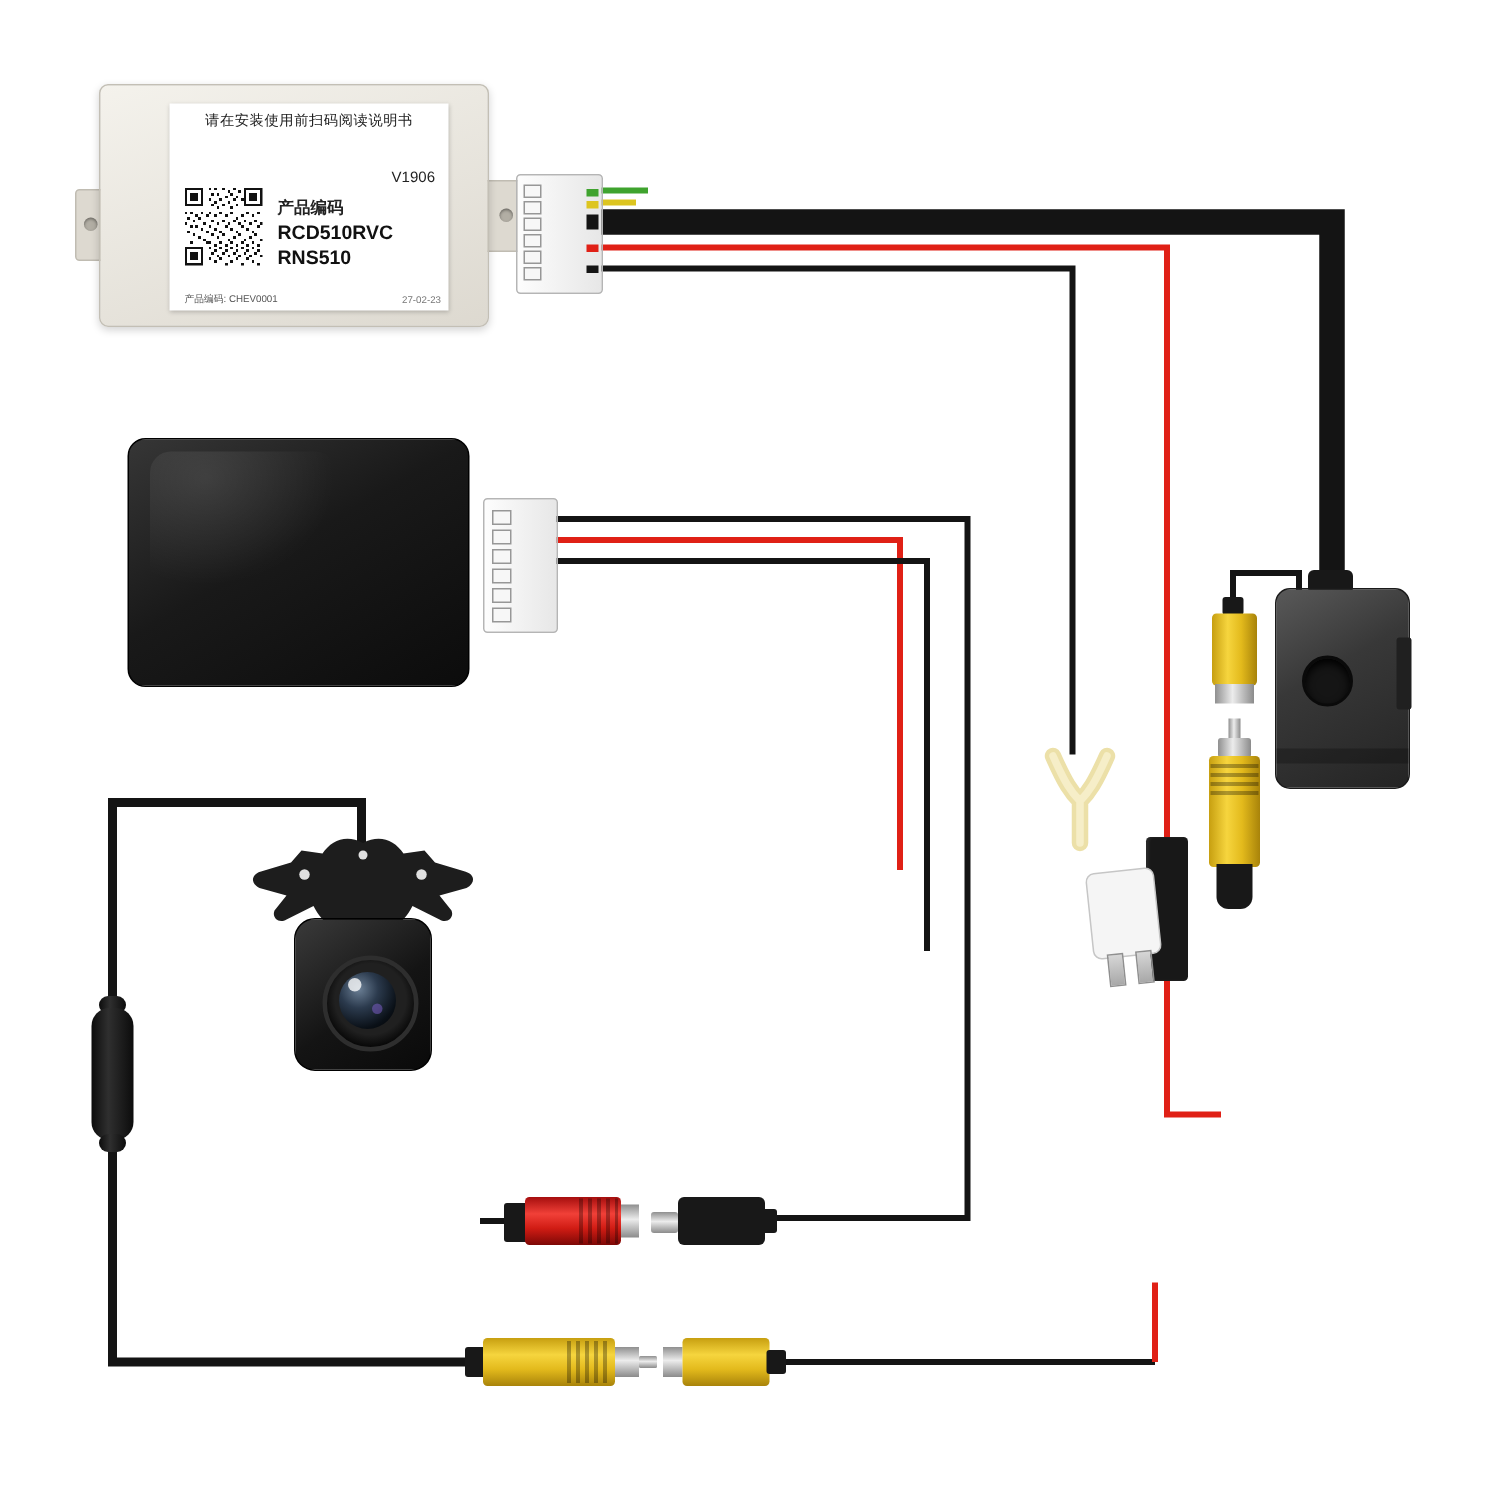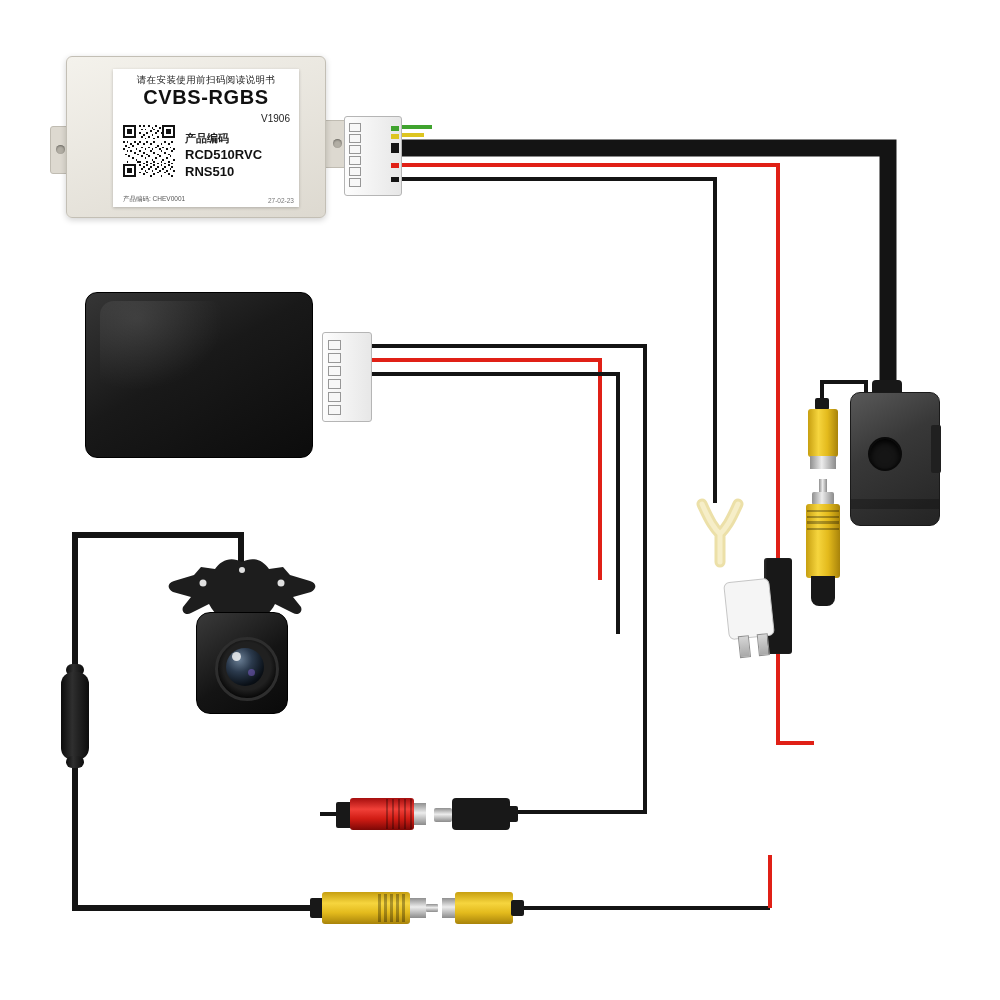--- a/index.html
+++ b/index.html
@@ -70,21 +70,20 @@
 
   <div class="c ear" style="left:50px;top:126px;width:20px;height:46px;">
     <div class="earhole" style="position:absolute;left:5px;top:18px;width:9px;height:9px;"></div>
   </div>
   <div class="c ear" style="left:322px;top:120px;width:26px;height:46px;">
     <div class="earhole" style="position:absolute;left:10px;top:18px;width:9px;height:9px;"></div>
   </div>
   <div class="c box" style="left:66px;top:56px;width:258px;height:160px;">
     <div class="label" style="position:absolute;left:46px;top:12px;width:186px;height:138px;">
       <div class="t-notice">请在安装使用前扫码阅读说明书</div>
-      <div class="t-title">CVBS-RGBS</div>
       <div class="t-version">V1906</div>
       <svg viewBox="0 0 29 29" width="52" height="52" shape-rendering="crispEdges" style="position:absolute;left:10px;top:56px;">
         <rect width="29" height="29" fill="#fff"></rect>
         <path fill="#111" d="M0 0h7v7H0z M22 0h7v7h-7z M0 22h7v7H0z"></path>
         <path fill="#fff" d="M1 1h5v5H1z M23 1h5v5h-5z M1 23h5v5H1z"></path>
         <path fill="#111" d="M2 2h3v3H2z M24 2h3v3h-3z M2 24h3v3H2z"></path>
         <path fill="#111" d="M9 0h1v1H9z M11 0h1v1h-1z M14 0h1v1h-1z M16 1h1v1h-1z M18 0h1v1h-1z M10 2h1v1h-1z M12 2h1v1h-1z M15 3h1v1h-1z M17 2h1v1h-1z M19 3h1v1h-1z M9 4h1v1H9z M11 5h1v1h-1z M13 4h1v1h-1z M16 5h1v1h-1z M18 4h1v1h-1z M10 6h1v1h-1z M12 7h1v1h-1z M14 6h1v1h-1z M17 7h1v1h-1z M19 6h1v1h-1z M20 1h1v1h-1z M21 4h1v1h-1z M0 9h1v1H0z M2 9h1v1H2z M4 10h1v1H4z M6 9h1v1H6z M8 10h1v1H8z M1 11h1v1H1z M3 12h1v1H3z M5 11h1v1H5z M7 13h1v1H7z M0 13h1v1H0z M2 14h1v1H2z M4 14h1v1H4z M6 15h1v1H6z M8 16h1v1H8z M1 16h1v1H1z M3 17h1v1H3z M5 18h1v1H5z M7 19h1v1H7z M2 20h1v1H2z M8 20h1v1H8z M9 9h1v1H9z M11 10h1v1h-1z M13 9h1v1h-1z M15 10h1v1h-1z M17 9h1v1h-1z M19 11h1v1h-1z M21 10h1v1h-1z M23 9h1v1h-1z M25 10h1v1h-1z M27 9h1v1h-1z M10 12h1v1h-1z M12 13h1v1h-1z M14 12h1v1h-1z M16 13h1v1h-1z M18 12h1v1h-1z M20 13h1v1h-1z M22 12h1v1h-1z M24 13h1v1h-1z M26 12h1v1h-1z M28 13h1v1h-1z M9 14h1v1H9z M11 15h1v1h-1z M13 16h1v1h-1z M15 14h1v1h-1z M17 15h1v1h-1z M19 16h1v1h-1z M21 14h1v1h-1z M23 15h1v1h-1z M25 16h1v1h-1z M27 14h1v1h-1z M10 17h1v1h-1z M12 18h1v1h-1z M14 17h1v1h-1z M16 19h1v1h-1z M18 18h1v1h-1z M20 17h1v1h-1z M22 19h1v1h-1z M24 18h1v1h-1z M26 17h1v1h-1z M28 19h1v1h-1z M9 20h1v1H9z M11 21h1v1h-1z M13 20h1v1h-1z M15 21h1v1h-1z M17 20h1v1h-1z M19 21h1v1h-1z M21 20h1v1h-1z M23 21h1v1h-1z M25 20h1v1h-1z M27 21h1v1h-1z M9 22h1v1H9z M11 23h1v1h-1z M13 22h1v1h-1z M15 23h1v1h-1z M17 22h1v1h-1z M19 23h1v1h-1z M21 22h1v1h-1z M23 23h1v1h-1z M25 22h1v1h-1z M27 23h1v1h-1z M10 24h1v1h-1z M12 25h1v1h-1z M14 24h1v1h-1z M16 25h1v1h-1z M18 24h1v1h-1z M20 25h1v1h-1z M22 24h1v1h-1z M24 25h1v1h-1z M26 24h1v1h-1z M28 25h1v1h-1z M9 26h1v1H9z M11 27h1v1h-1z M13 26h1v1h-1z M15 28h1v1h-1z M17 27h1v1h-1z M19 26h1v1h-1z M21 28h1v1h-1z M23 26h1v1h-1z M25 27h1v1h-1z M27 28h1v1h-1z"></path>
       </svg>
       <div class="t-compat">产品编码</div>
       <div class="t-m1">RCD510RVC</div>

